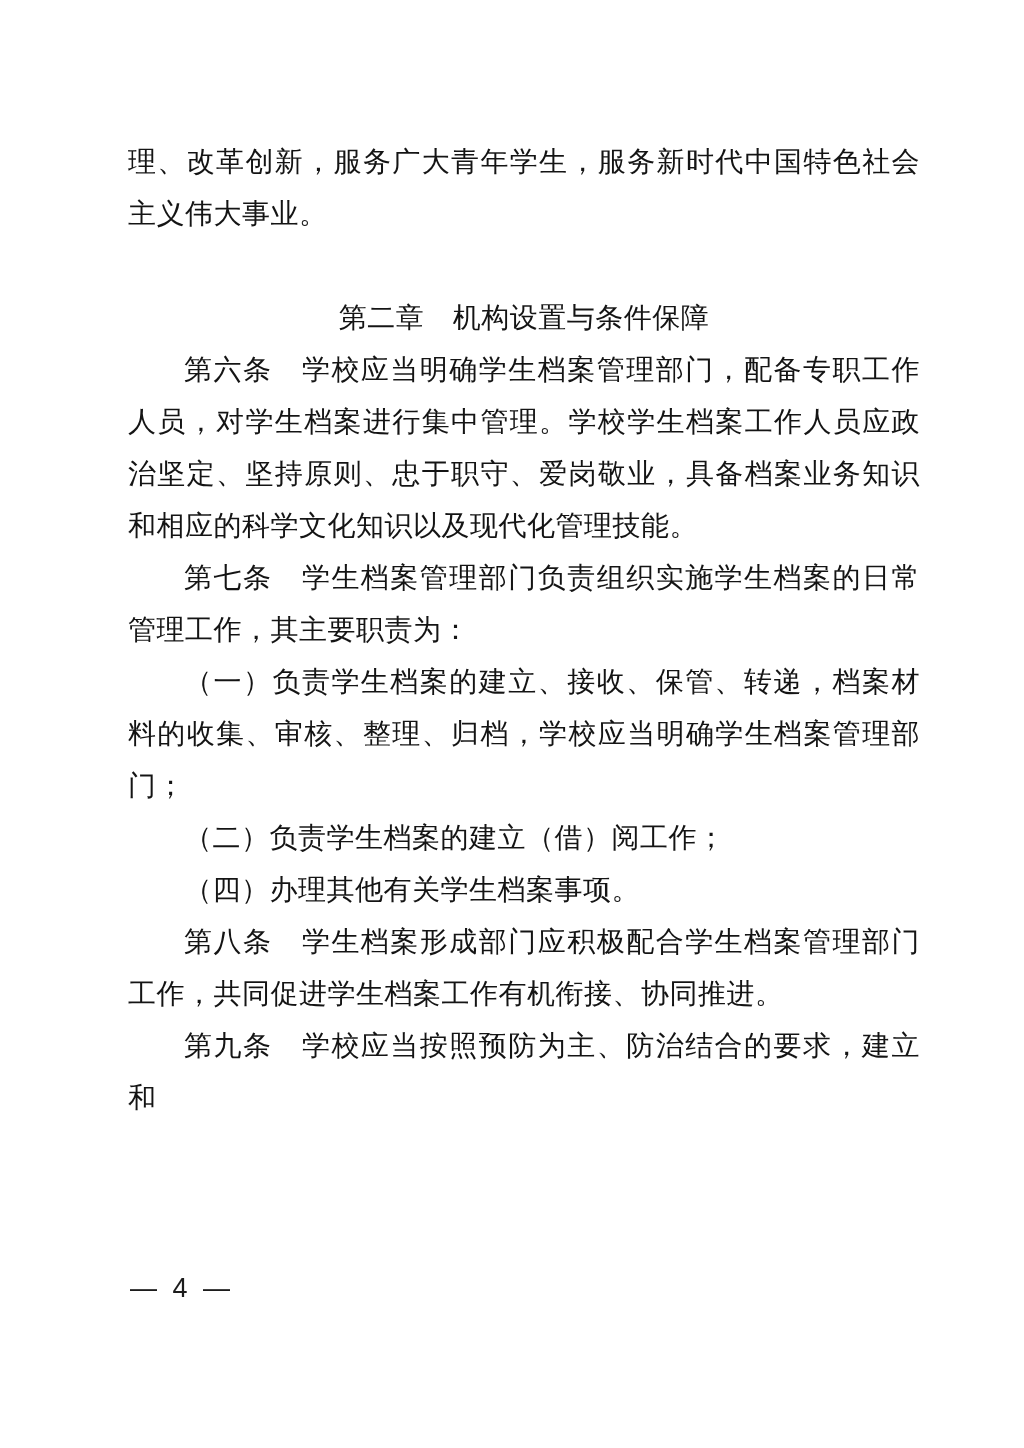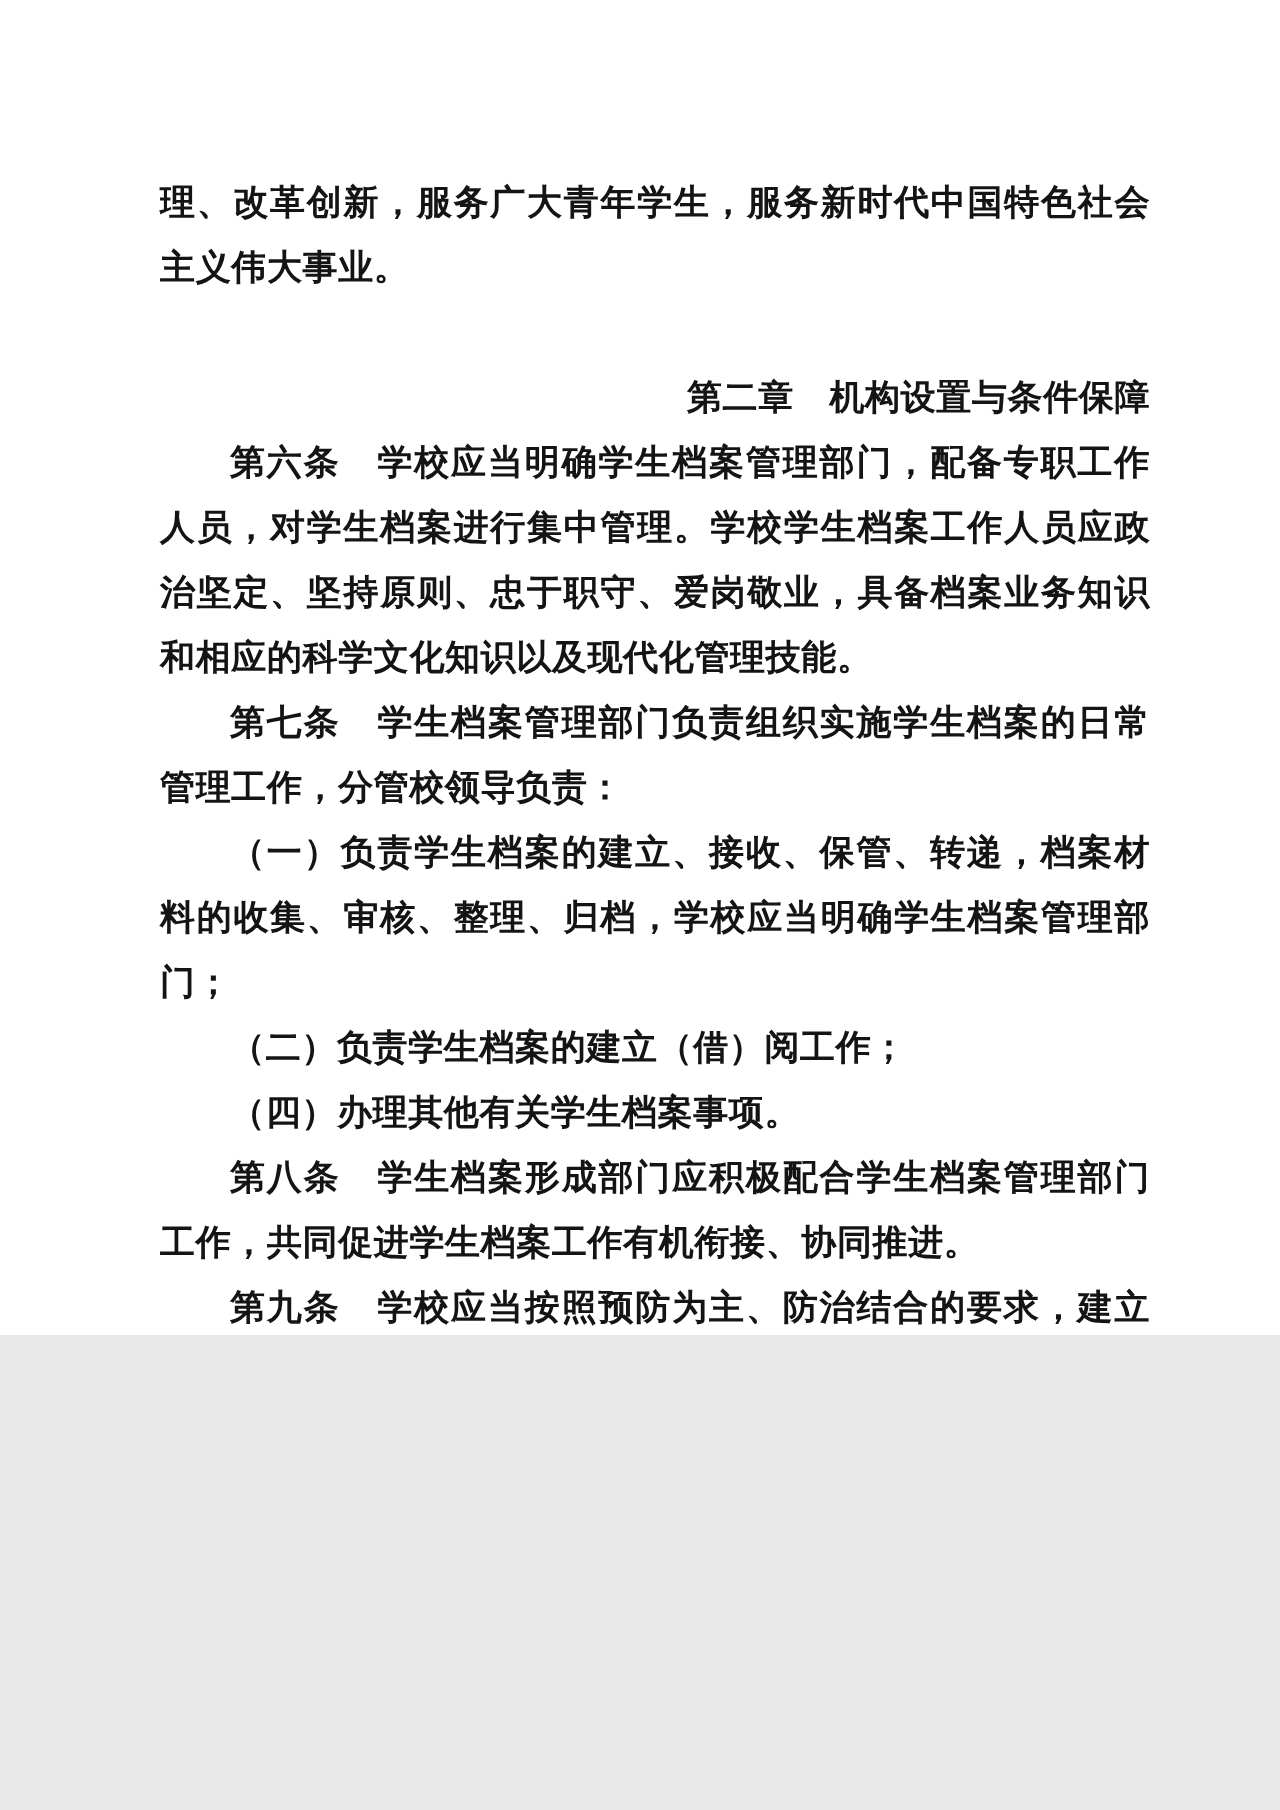--- a/index.html
+++ b/index.html
@@ -3,25 +3,25 @@
 <meta charset="utf-8">
 <style>
   html, body {
     margin: 0;
     padding: 0;
     background: #e8e8e8;
   }
   .page {
     position: relative;
     width: 1024px;
-    height: 1068px;
+    height: 1448px;
     margin: 0 auto;
     background: #ffffff;
     font-family: "Liberation Sans", "DejaVu Sans", sans-serif;
-    font-weight: bold;
+    font-weight: normal;
     color: #141414;
     overflow: hidden;
   }
   .content {
     position: absolute;
     left: 128px;
     top: 136px;
     width: 792px;
   }
   .line {
@@ -31,21 +31,21 @@
     letter-spacing: 0.5px;
     text-align: justify;
     text-justify: inter-character;
     word-break: break-all;
   }
   .continuation {
     text-indent: 0;
   }
   .chapter-title {
     margin-top: 52px;
-    text-align: right;
+    text-align: center;
     text-indent: 0;
     word-break: keep-all;
   }
   .para {
     text-indent: 2em;
   }
   .footer {
     position: absolute;
     left: 130px;
     top: 1268px;
@@ -61,21 +61,21 @@
 <div class="page">
   <div class="content">
 
     <p class="line continuation">理、改革创新，服务广大青年学生，服务新时代中国特色社会主义伟大事业。</p>
 
     <p class="line chapter-title">第二章　机构设置与条件保障</p>
 
 
     <p class="line para">第六条　学校应当明确学生档案管理部门，配备专职工作人员，对学生档案进行集中管理。学校学生档案工作人员应政治坚定、坚持原则、忠于职守、爱岗敬业，具备档案业务知识和相应的科学文化知识以及现代化管理技能。</p>
 
-    <p class="line para">第七条　学生档案管理部门负责组织实施学生档案的日常管理工作，分管校领导负责：</p>
+    <p class="line para">第七条　学生档案管理部门负责组织实施学生档案的日常管理工作，其主要职责为：</p>
 
     <p class="line para">（一）负责学生档案的建立、接收、保管、转递，档案材料的收集、审核、整理、归档，学校应当明确学生档案管理部门；</p>
 
     <p class="line para">（二）负责学生档案的建立（借）阅工作；</p>
 
 
     <p class="line para">（四）办理其他有关学生档案事项。</p>
 
     <p class="line para">第八条　学生档案形成部门应积极配合学生档案管理部门工作，共同促进学生档案工作有机衔接、协同推进。</p>
 

